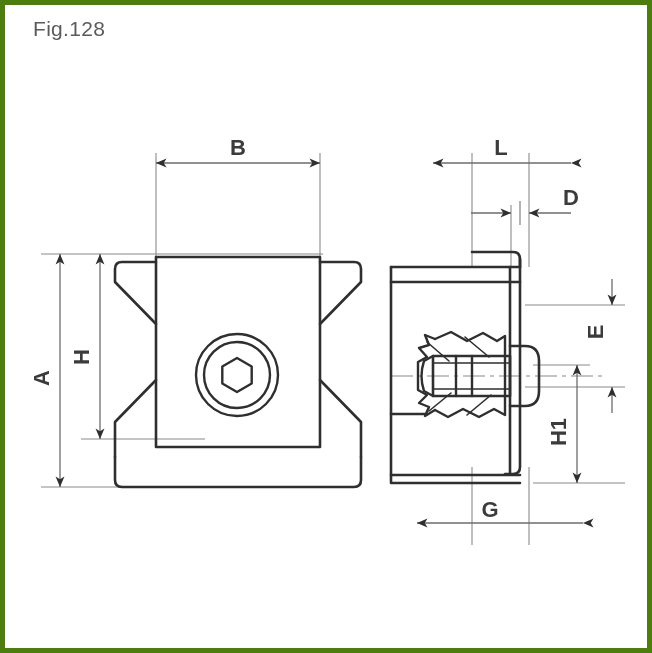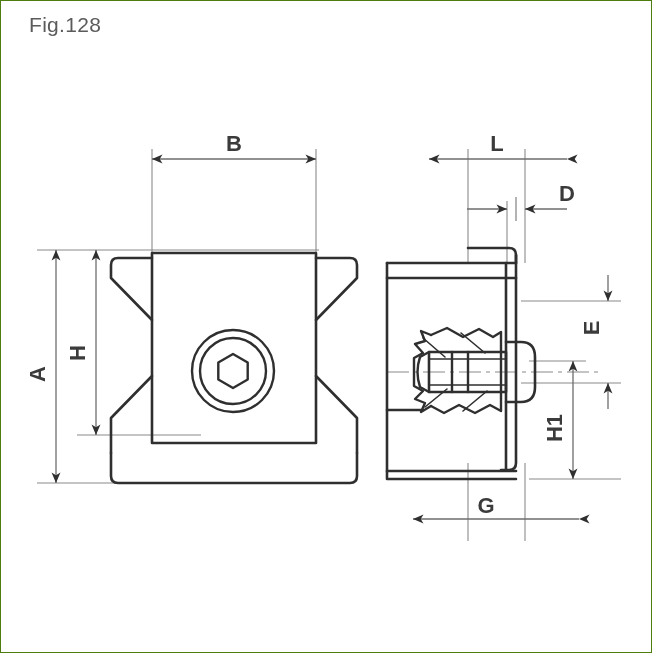--- a/index.html
+++ b/index.html
@@ -8,21 +8,21 @@
     background: #ffffff;
   }
   body {
     font-family: "Liberation Sans", sans-serif;
   }
   #sheet {
     position: relative;
     width: 652px;
     height: 653px;
     background: #ffffff;
-    border: 1px solid #4d7c0f;
+    border: 5px solid #4d7c0f;
     box-sizing: border-box;
     overflow: hidden;
     text-align: right;
   }
   #fig-label {
     position: absolute;
     left: 28px;
     top: 12px;
     font-size: 21px;
     color: #5b5b5b;

